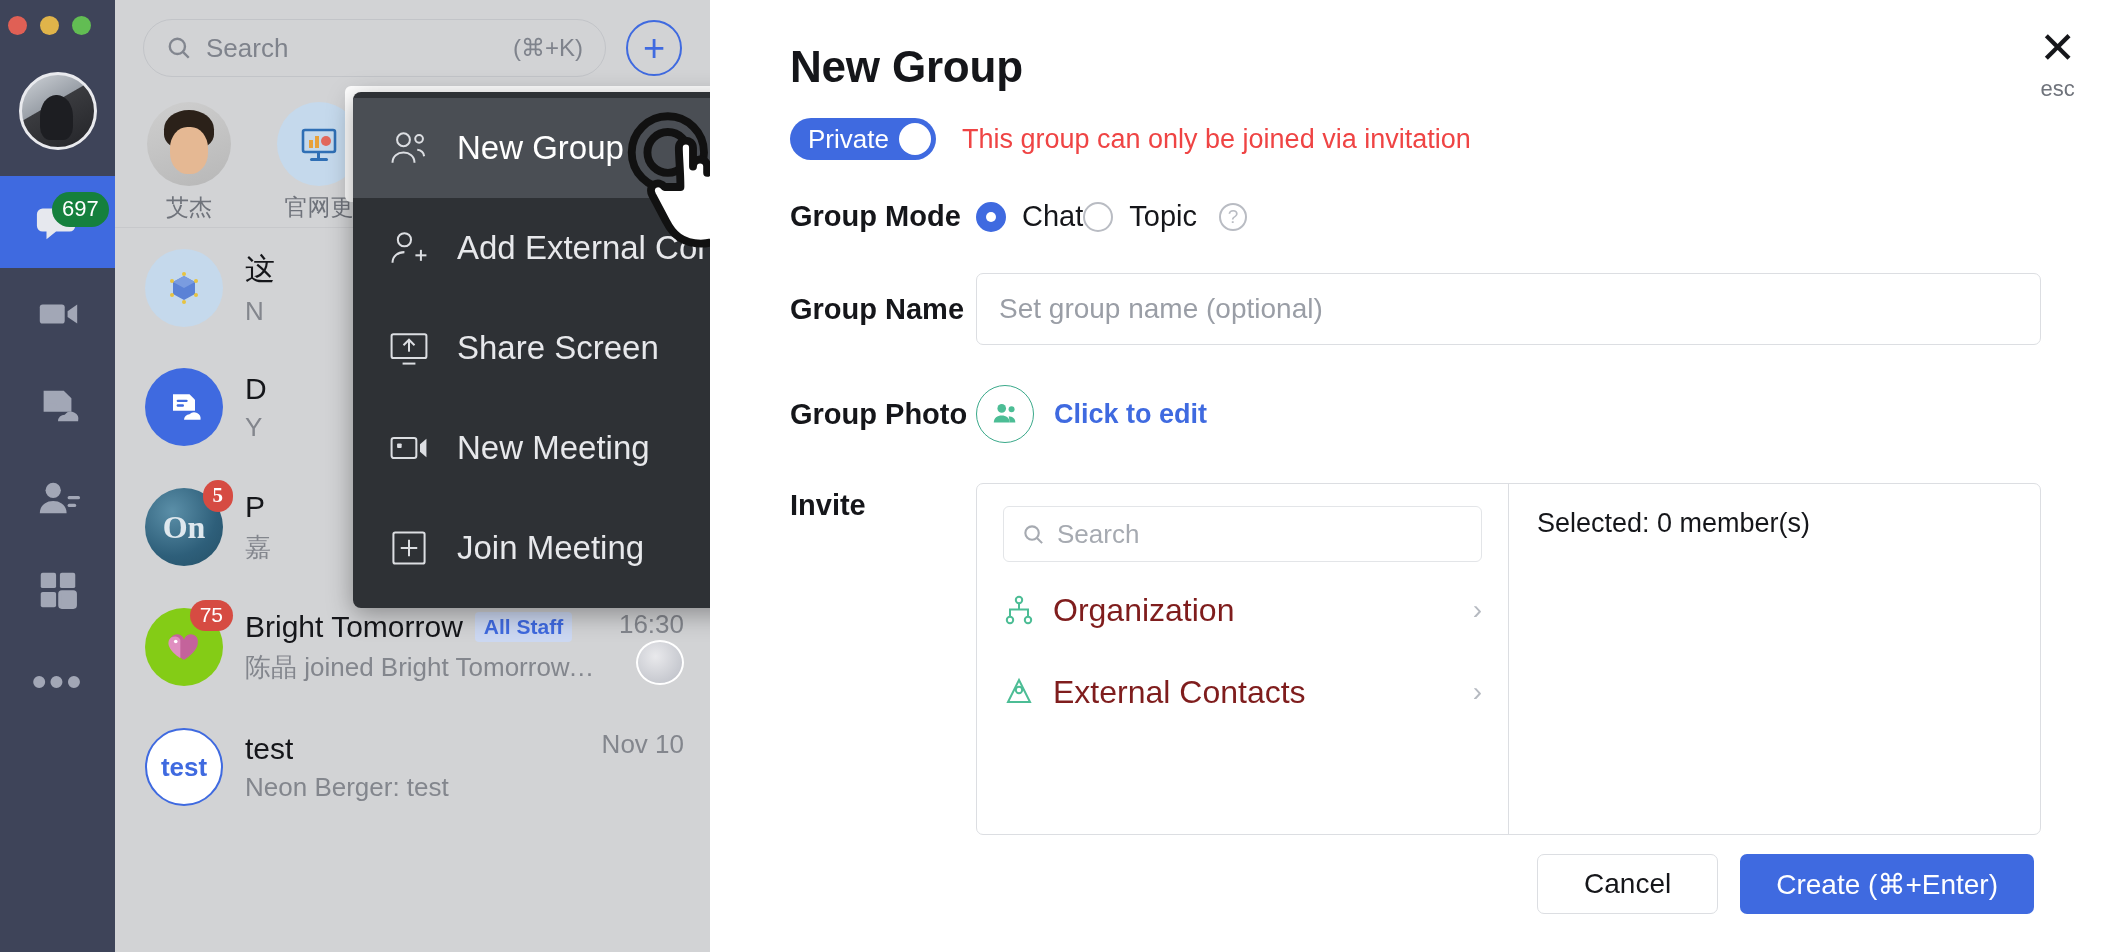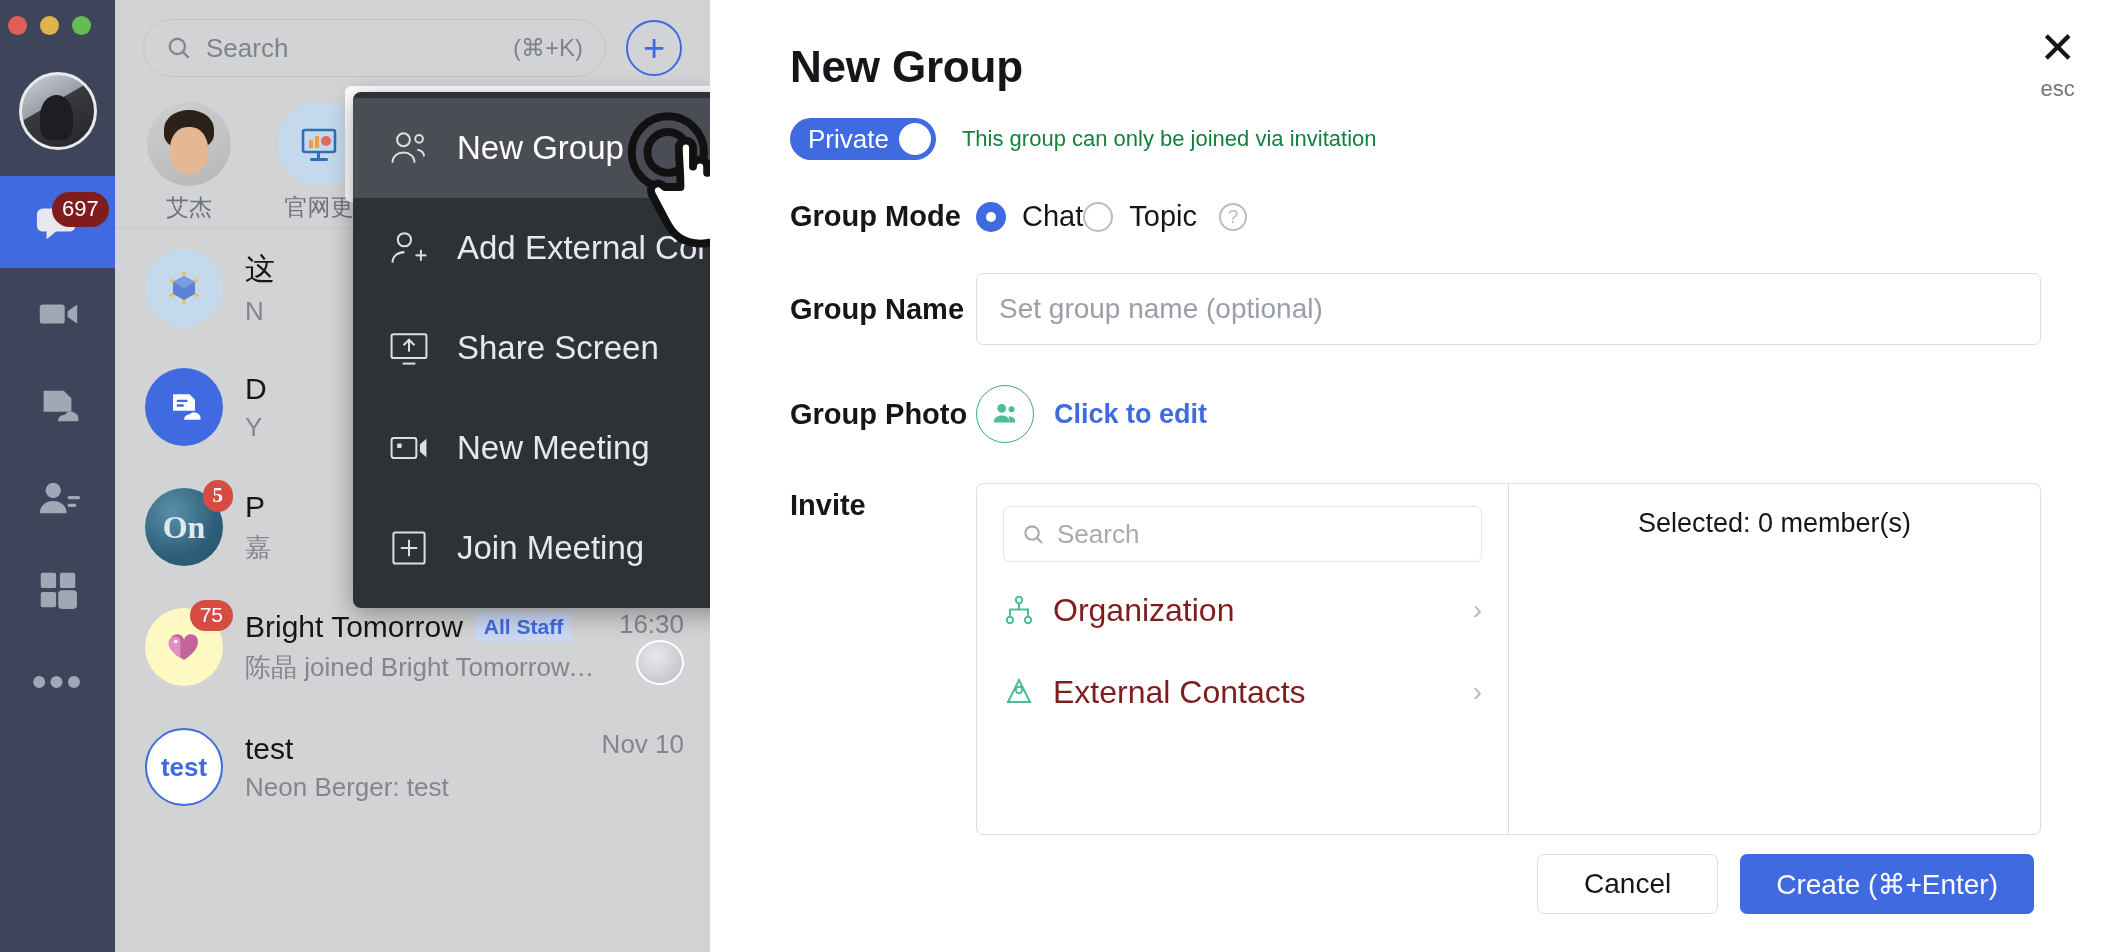--- a/index.html
+++ b/index.html
@@ -42,21 +42,21 @@
     display: flex; align-items: center; justify-content: center;
     position: relative; cursor: pointer;
   }
   .rail-item.active { background: #3f6ae0; }
   .rail-icon { width: 46px; height: 46px; display:block; }
   .rail-icon path, .rail-icon rect, .rail-icon circle, .rail-icon polygon { fill: #a2a7b6; }
   .rail-item.active .rail-icon path,
   .rail-item.active .rail-icon rect,
   .rail-item.active .rail-icon circle { fill: #e6e8ee; }
   .badge {
-    position: absolute; background: #7f1d1d; color: #fff;
+    position: absolute; background: #15803d; color: #fff;
     border-radius: 18px; font-size: 22px; line-height: 1;
     padding: 6px 10px 7px; font-weight: 400;
     top: 16px; left: 52px; min-width: 34px; text-align:center;
   }
   .cal-num {
     position:absolute; font-size:19px; font-weight:700; color:#3e4459;
     top:50%; left:50%; transform: translate(-50%,-40%);
   }
   .dots-more { color:#a2a7b6; font-size: 44px; letter-spacing: 2px; line-height: 0.5; }
 
@@ -92,21 +92,21 @@
 
   .chat-row {
     display:flex; align-items:center; gap: 22px;
     padding: 18px 26px 18px 30px; height: 120px; position:relative;
   }
   .chat-row.sep { border-top: 1px solid #c7c8cb; }
   .c-av { width: 78px; height: 78px; border-radius: 50%; flex:0 0 78px; position:relative; display:flex; align-items:center; justify-content:center; }
   .c-av.cube { background:#c5d9ec; }
   .c-av.doc { background:#3f6ae0; }
   .c-av.on  { background: radial-gradient(circle at 35% 30%, #5b8fa8, #2e5f7a 60%, #244f66); color:#dfe8ee; font-size:32px; font-weight:700; font-family:"Liberation Serif",serif;}
-  .c-av.heart { background:#fef9c3; }
+  .c-av.heart { background:#84cc16; }
   .c-av.test { background:#ffffff; border:2px solid #3f6ae0; color:#3f6ae0; font-size:26px; font-weight:600; }
   .c-badge {
     position:absolute; top:-8px; right:-10px; background:#d64b42; color:#fff;
     border-radius:16px; font-size:21px; padding: 3px 10px 4px; min-width:30px; text-align:center;
   }
   .c-main { flex:1; min-width:0; }
   .c-title-row { display:flex; align-items:center; gap:12px; }
   .c-title { font-size:30px; color:#15161a; white-space:nowrap; overflow:hidden; text-overflow:ellipsis; }
   .c-tag { background:#ccd8f2; color:#3f6ae0; font-size:21px; font-weight:700; padding:3px 9px; border-radius:4px; white-space:nowrap;}
   .c-sub { font-size:26px; color:#83868d; white-space:nowrap; overflow:hidden; text-overflow:ellipsis; margin-top:6px;}
@@ -150,21 +150,21 @@
 
   .panel-inner { padding: 42px 0 0 80px; }
   .panel-title { font-size: 44px; font-weight: 700; color:#15161a; letter-spacing:-.2px;}
   .privacy-row { display:flex; align-items:center; gap: 26px; margin-top: 26px; }
   .toggle {
     display:flex; align-items:center; background:#3f6ae0; border-radius: 30px;
     height: 42px; padding: 0 5px 0 18px; gap: 10px; cursor:pointer;
   }
   .toggle-label { color:#fff; font-size:26px; font-weight:400;}
   .toggle-knob { width:32px; height:32px; border-radius:50%; background:#fff;}
-  .privacy-note { font-size:22px; color:#15803d; }
+  .privacy-note { font-size:27px; color:#ef4444; }
 
   .form-row { display:flex; align-items:center; margin-top: 40px; }
   .form-label { width: 186px; flex:0 0 186px; font-size:29px; font-weight:700; color:#15161a; }
   .form-label.top { align-self:flex-start; padding-top: 6px; }
 
   .radio-group { display:flex; align-items:center; }
   .radio { display:flex; align-items:center; gap: 16px; cursor:pointer;}
   .radio-mark { width:30px; height:30px; border-radius:50%; border:2px solid #b9bcc3; display:flex; align-items:center; justify-content:center; }
   .radio.on .radio-mark { border-color:#3f6ae0; background:#3f6ae0; }
   .radio.on .radio-mark::after { content:""; width:10px; height:10px; border-radius:50%; background:#fff; }
@@ -195,21 +195,21 @@
   .invite-search .magnifier { width:23px; height:23px; flex:0 0 23px; }
   .invite-search .magnifier circle, .invite-search .magnifier line { stroke:#a6aab1; fill:none; stroke-width:2.2; }
   .invite-search span { color:#a6aab1; font-size:26px; }
   .inv-row {
     display:flex; align-items:center; gap:18px; height:68px; margin-top:14px; cursor:pointer;
   }
   .inv-row .inv-icon { width:32px; height:32px; flex:0 0 32px;}
   .inv-row .inv-icon path, .inv-row .inv-icon circle, .inv-row .inv-icon line { stroke:#4cbd95; fill:none; stroke-width:2; }
   .inv-label { flex:1; font-size:32px; color:#7f1d1d; }
   .chev { color:#b6bac1; font-size:28px; font-weight:300; }
-  .invite-right { flex:1; padding: 24px 28px; text-align: center; }
+  .invite-right { flex:1; padding: 24px 28px; }
   .sel-count { font-size:27px; color:#15161a; }
 
   .footer { position:absolute; right: 80px; bottom: 38px; display:flex; gap: 22px; }
   .btn { height: 60px; border-radius:7px; font-size:28px; display:flex; align-items:center; justify-content:center; cursor:pointer; }
   .btn.ghost { border:1px solid #dcdee2; background:#fff; color:#15161a; padding: 0 46px; }
   .btn.primary { background:#3f6ae0; color:#fff; padding: 0 36px; }
 </style>
 </head>
 <body>
 

